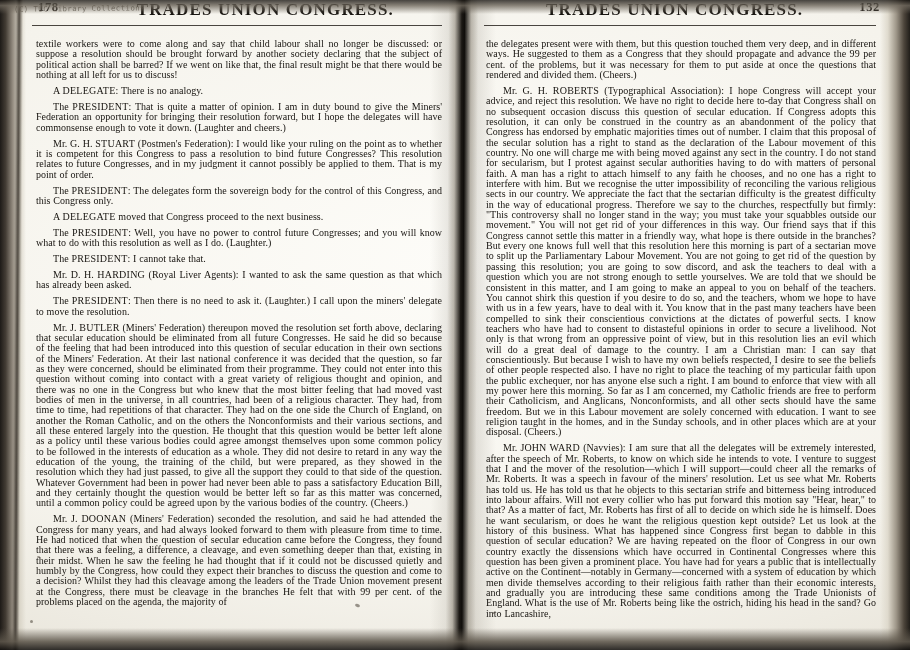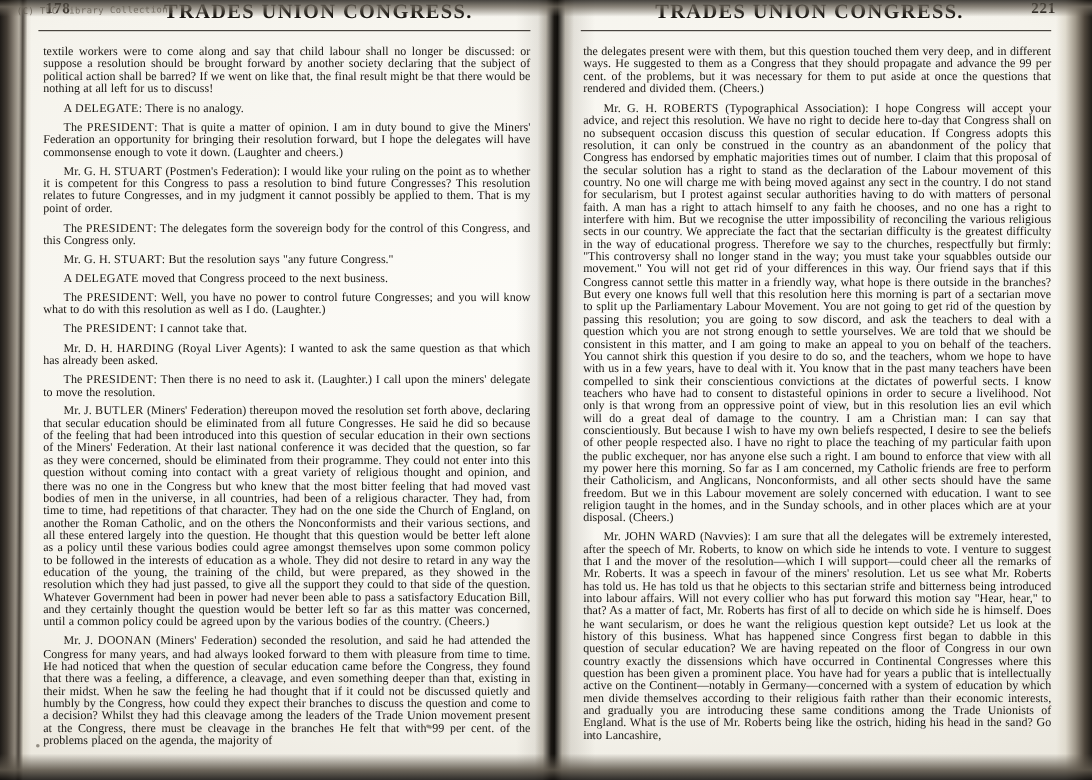--- a/index.html
+++ b/index.html
@@ -137,36 +137,35 @@
         <span class="run-head">TRADES UNION CONGRESS.</span>
       </div>
       <div class="rule"></div>
     </div>
     <div class="body">
       <p>textile workers were to come along and say that child labour shall no longer be discussed: or suppose a resolution should be brought forward by another society declaring that the subject of political action shall be barred? If we went on like that, the final result might be that there would be nothing at all left for us to discuss!</p>
       <p class="ind">A <span class="sc">DELEGATE</span>: There is no analogy.</p>
       <p class="ind">The <span class="sc">PRESIDENT</span>: That is quite a matter of opinion. I am in duty bound to give the Miners' Federation an opportunity for bringing their resolution forward, but I hope the delegates will have commonsense enough to vote it down. (Laughter and cheers.)</p>
       <p class="ind">Mr. G. H. <span class="sc">STUART</span> (Postmen's Federation): I would like your ruling on the point as to whether it is competent for this Congress to pass a resolution to bind future Congresses? This resolution relates to future Congresses, and in my judgment it cannot possibly be applied to them. That is my point of order.</p>
       <p class="ind">The <span class="sc">PRESIDENT</span>: The delegates form the sovereign body for the control of this Congress, and this Congress only.</p>
-      <p class="ind">Mr. G. H. <span class="sc">STUART</span>: But the resolution says "any future Congress."</p>
       <p class="ind">A <span class="sc">DELEGATE</span> moved that Congress proceed to the next business.</p>
       <p class="ind">The <span class="sc">PRESIDENT</span>: Well, you have no power to control future Congresses; and you will know what to do with this resolution as well as I do. (Laughter.)</p>
       <p class="ind">The <span class="sc">PRESIDENT</span>: I cannot take that.</p>
       <p class="ind">Mr. D. H. <span class="sc">HARDING</span> (Royal Liver Agents): I wanted to ask the same question as that which has already been asked.</p>
       <p class="ind">The <span class="sc">PRESIDENT</span>: Then there is no need to ask it. (Laughter.) I call upon the miners' delegate to move the resolution.</p>
       <p class="ind">Mr. J. <span class="sc">BUTLER</span> (Miners' Federation) thereupon moved the resolution set forth above, declaring that secular education should be eliminated from all future Congresses. He said he did so because of the feeling that had been introduced into this question of secular education in their own sections of the Miners' Federation. At their last national conference it was decided that the question, so far as they were concerned, should be eliminated from their programme. They could not enter into this question without coming into contact with a great variety of religious thought and opinion, and there was no one in the Congress but who knew that the most bitter feeling that had moved vast bodies of men in the universe, in all countries, had been of a religious character. They had, from time to time, had repetitions of that character. They had on the one side the Church of England, on another the Roman Catholic, and on the others the Nonconformists and their various sections, and all these entered largely into the question. He thought that this question would be better left alone as a policy until these various bodies could agree amongst themselves upon some common policy to be followed in the interests of education as a whole. They did not desire to retard in any way the education of the young, the training of the child, but were prepared, as they showed in the resolution which they had just passed, to give all the support they could to that side of the question. Whatever Government had been in power had never been able to pass a satisfactory Education Bill, and they certainly thought the question would be better left so far as this matter was concerned, until a common policy could be agreed upon by the various bodies of the country. (Cheers.)</p>
       <p class="ind">Mr. J. <span class="sc">DOONAN</span> (Miners' Federation) seconded the resolution, and said he had attended the Congress for many years, and had always looked forward to them with pleasure from time to time. He had noticed that when the question of secular education came before the Congress, they found that there was a feeling, a difference, a cleavage, and even something deeper than that, existing in their midst. When he saw the feeling he had thought that if it could not be discussed quietly and humbly by the Congress, how could they expect their branches to discuss the question and come to a decision? Whilst they had this cleavage among the leaders of the Trade Union movement present at the Congress, there must be cleavage in the branches He felt that with 99 per cent. of the problems placed on the agenda, the majority of</p>
     </div>
   </div>
 
   <div class="page page-right">
     <div class="header">
       <div class="hdr-row">
         <span class="run-head">TRADES UNION CONGRESS.</span>
-        <span class="folio">221</span>
+        <span class="folio">132</span>
       </div>
       <div class="rule"></div>
     </div>
     <div class="body">
       <p>the delegates present were with them, but this question touched them very deep, and in different ways. He suggested to them as a Congress that they should propagate and advance the 99 per cent. of the problems, but it was necessary for them to put aside at once the questions that rendered and divided them. (Cheers.)</p>
       <p class="ind">Mr. G. H. <span class="sc">ROBERTS</span> (Typographical Association): I hope Congress will accept your advice, and reject this resolution. We have no right to decide here to-day that Congress shall on no subsequent occasion discuss this question of secular education. If Congress adopts this resolution, it can only be construed in the country as an abandonment of the policy that Congress has endorsed by emphatic majorities times out of number. I claim that this proposal of the secular solution has a right to stand as the declaration of the Labour movement of this country. No one will charge me with being moved against any sect in the country. I do not stand for secularism, but I protest against secular authorities having to do with matters of personal faith. A man has a right to attach himself to any faith he chooses, and no one has a right to interfere with him. But we recognise the utter impossibility of reconciling the various religious sects in our country. We appreciate the fact that the sectarian difficulty is the greatest difficulty in the way of educational progress. Therefore we say to the churches, respectfully but firmly: "This controversy shall no longer stand in the way; you must take your squabbles outside our movement." You will not get rid of your differences in this way. Our friend says that if this Congress cannot settle this matter in a friendly way, what hope is there outside in the branches? But every one knows full well that this resolution here this morning is part of a sectarian move to split up the Parliamentary Labour Movement. You are not going to get rid of the question by passing this resolution; you are going to sow discord, and ask the teachers to deal with a question which you are not strong enough to settle yourselves. We are told that we should be consistent in this matter, and I am going to make an appeal to you on behalf of the teachers. You cannot shirk this question if you desire to do so, and the teachers, whom we hope to have with us in a few years, have to deal with it. You know that in the past many teachers have been compelled to sink their conscientious convictions at the dictates of powerful sects. I know teachers who have had to consent to distasteful opinions in order to secure a livelihood. Not only is that wrong from an oppressive point of view, but in this resolution lies an evil which will do a great deal of damage to the country. I am a Christian man: I can say that conscientiously. But because I wish to have my own beliefs respected, I desire to see the beliefs of other people respected also. I have no right to place the teaching of my particular faith upon the public exchequer, nor has anyone else such a right. I am bound to enforce that view with all my power here this morning. So far as I am concerned, my Catholic friends are free to perform their Catholicism, and Anglicans, Nonconformists, and all other sects should have the same freedom. But we in this Labour movement are solely concerned with education. I want to see religion taught in the homes, and in the Sunday schools, and in other places which are at your disposal. (Cheers.)</p>
       <p class="ind">Mr. JOHN <span class="sc">WARD</span> (Navvies): I am sure that all the delegates will be extremely interested, after the speech of Mr. Roberts, to know on which side he intends to vote. I venture to suggest that I and the mover of the resolution—which I will support—could cheer all the remarks of Mr. Roberts. It was a speech in favour of the miners' resolution. Let us see what Mr. Roberts has told us. He has told us that he objects to this sectarian strife and bitterness being introduced into labour affairs. Will not every collier who has put forward this motion say "Hear, hear," to that? As a matter of fact, Mr. Roberts has first of all to decide on which side he is himself. Does he want secularism, or does he want the religious question kept outside? Let us look at the history of this business. What has happened since Congress first began to dabble in this question of secular education? We are having repeated on the floor of Congress in our own country exactly the dissensions which have occurred in Continental Congresses where this question has been given a prominent place. You have had for years a public that is intellectually active on the Continent—notably in Germany—concerned with a system of education by which men divide themselves according to their religious faith rather than their economic interests, and gradually you are introducing these same conditions among the Trade Unionists of England. What is the use of Mr. Roberts being like the ostrich, hiding his head in the sand? Go into Lancashire,</p>
     </div>
   </div>
 

